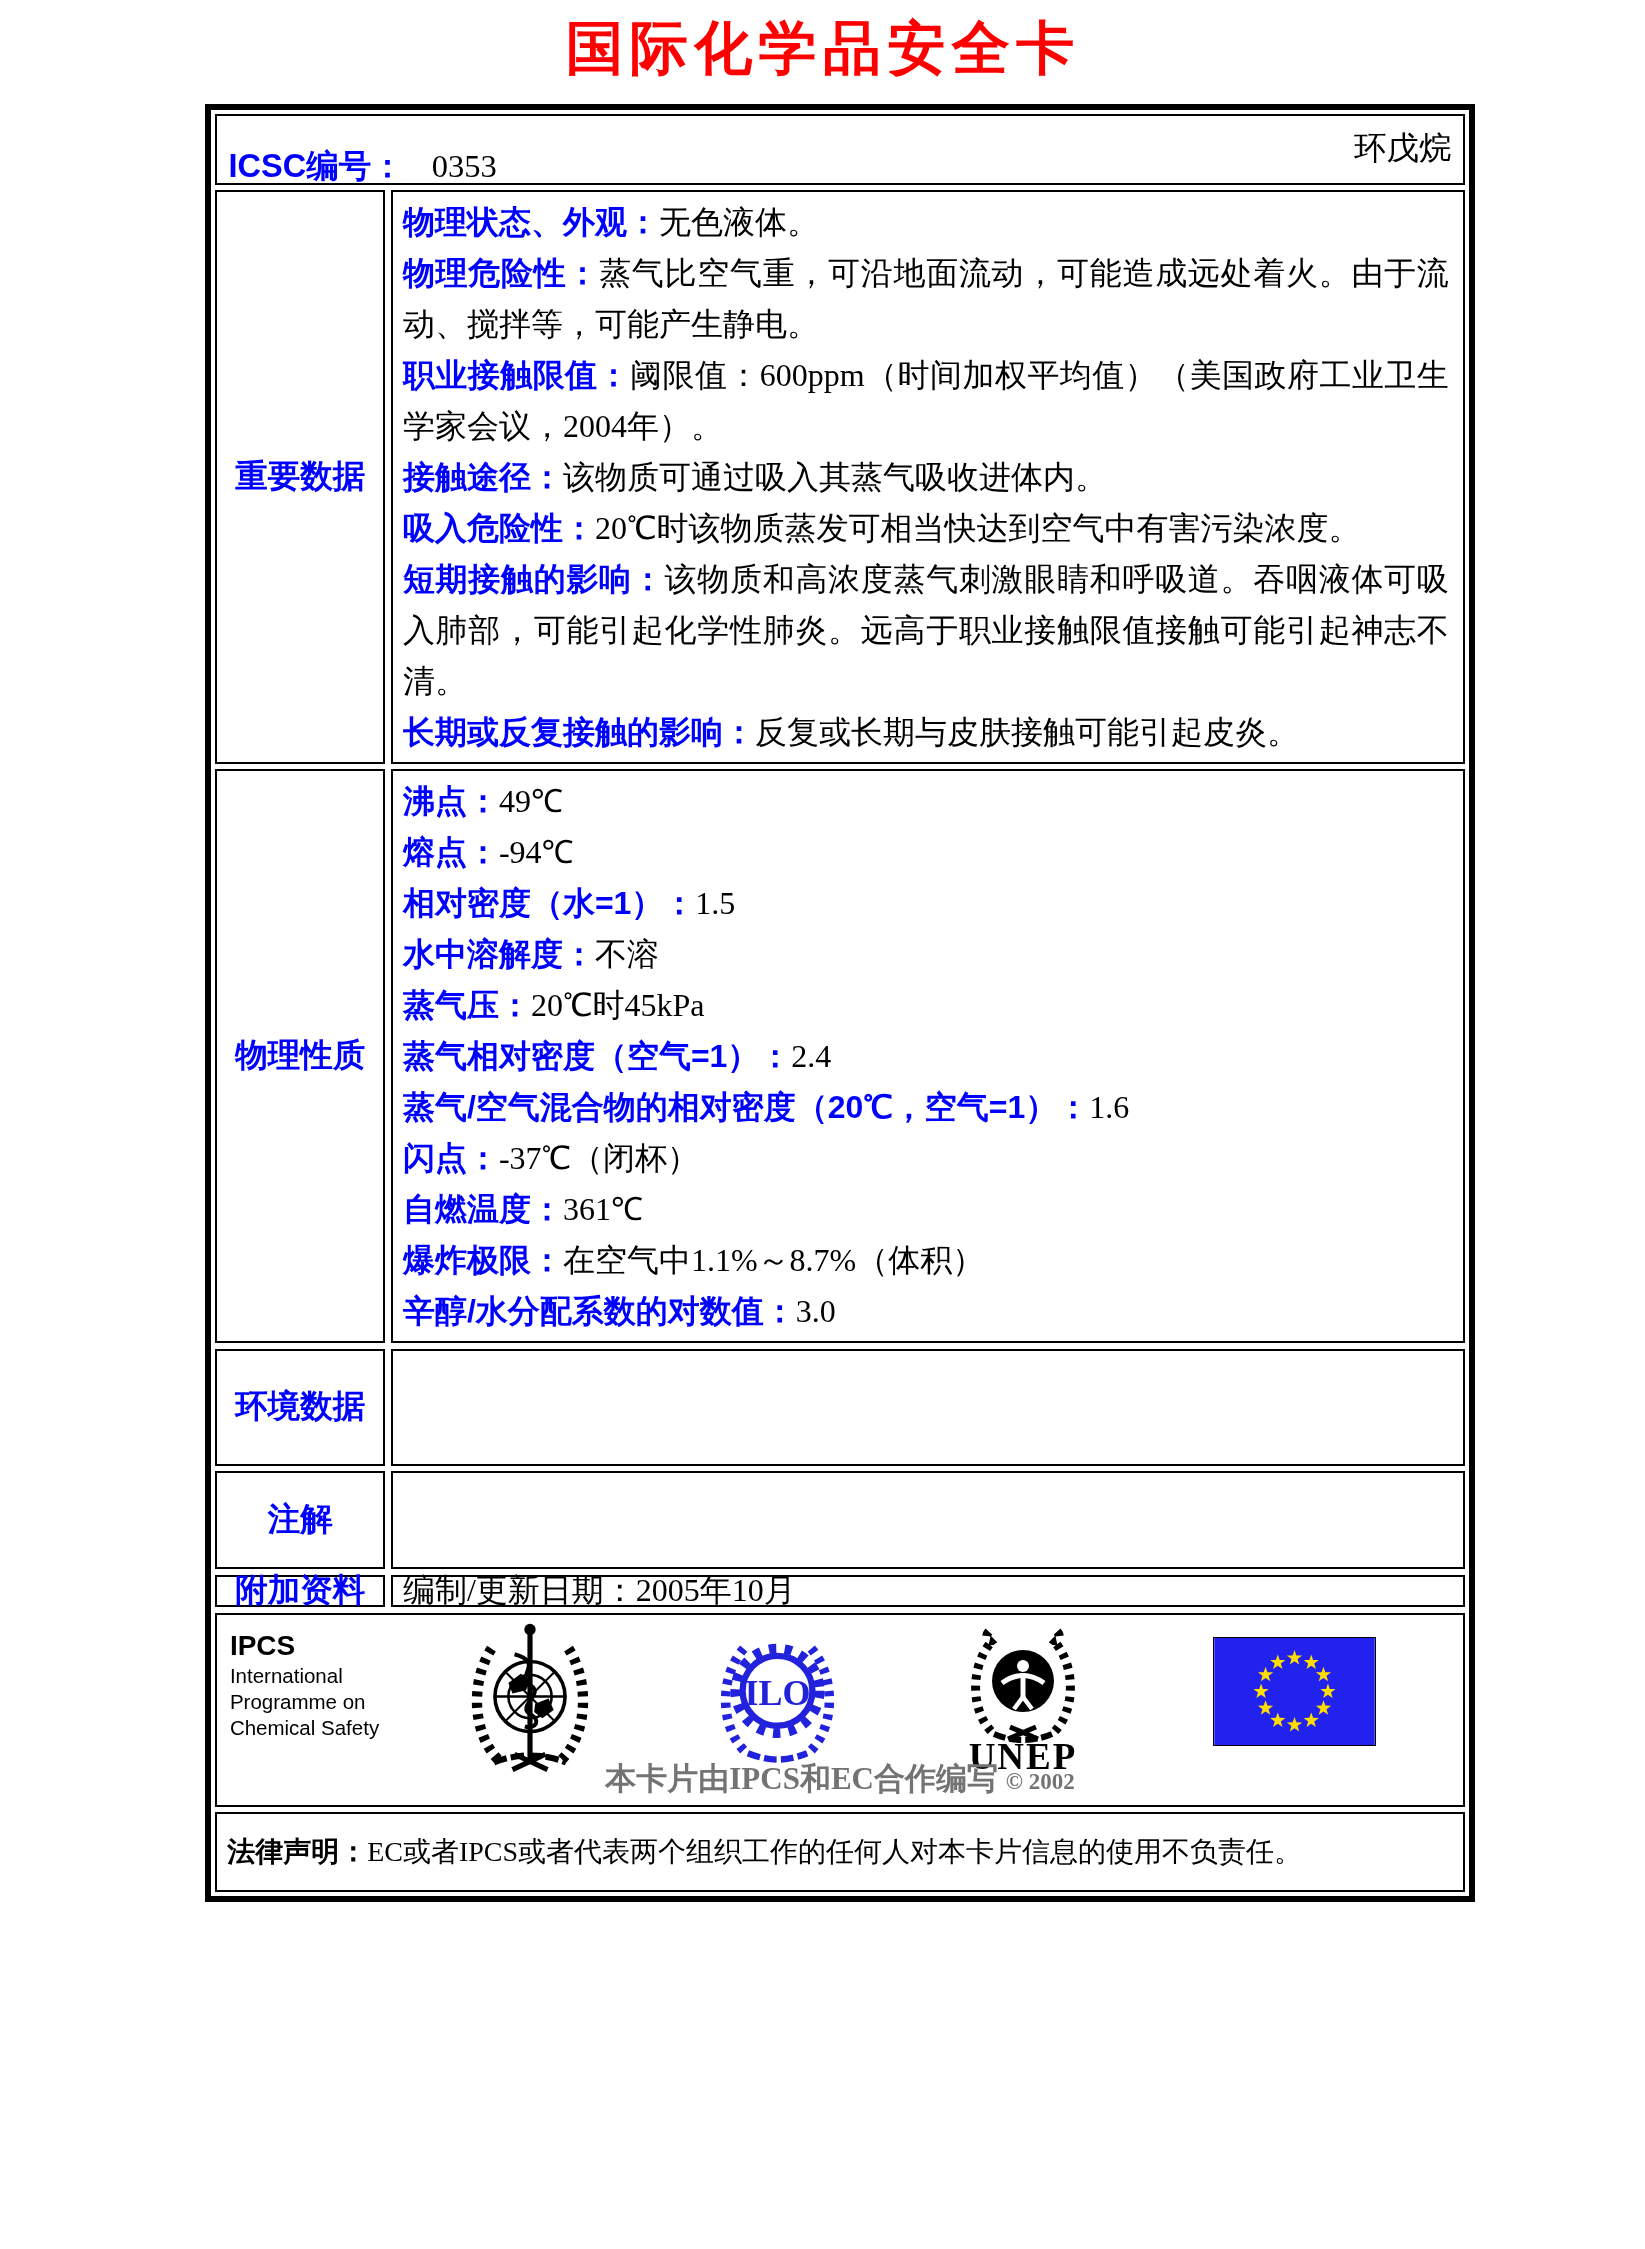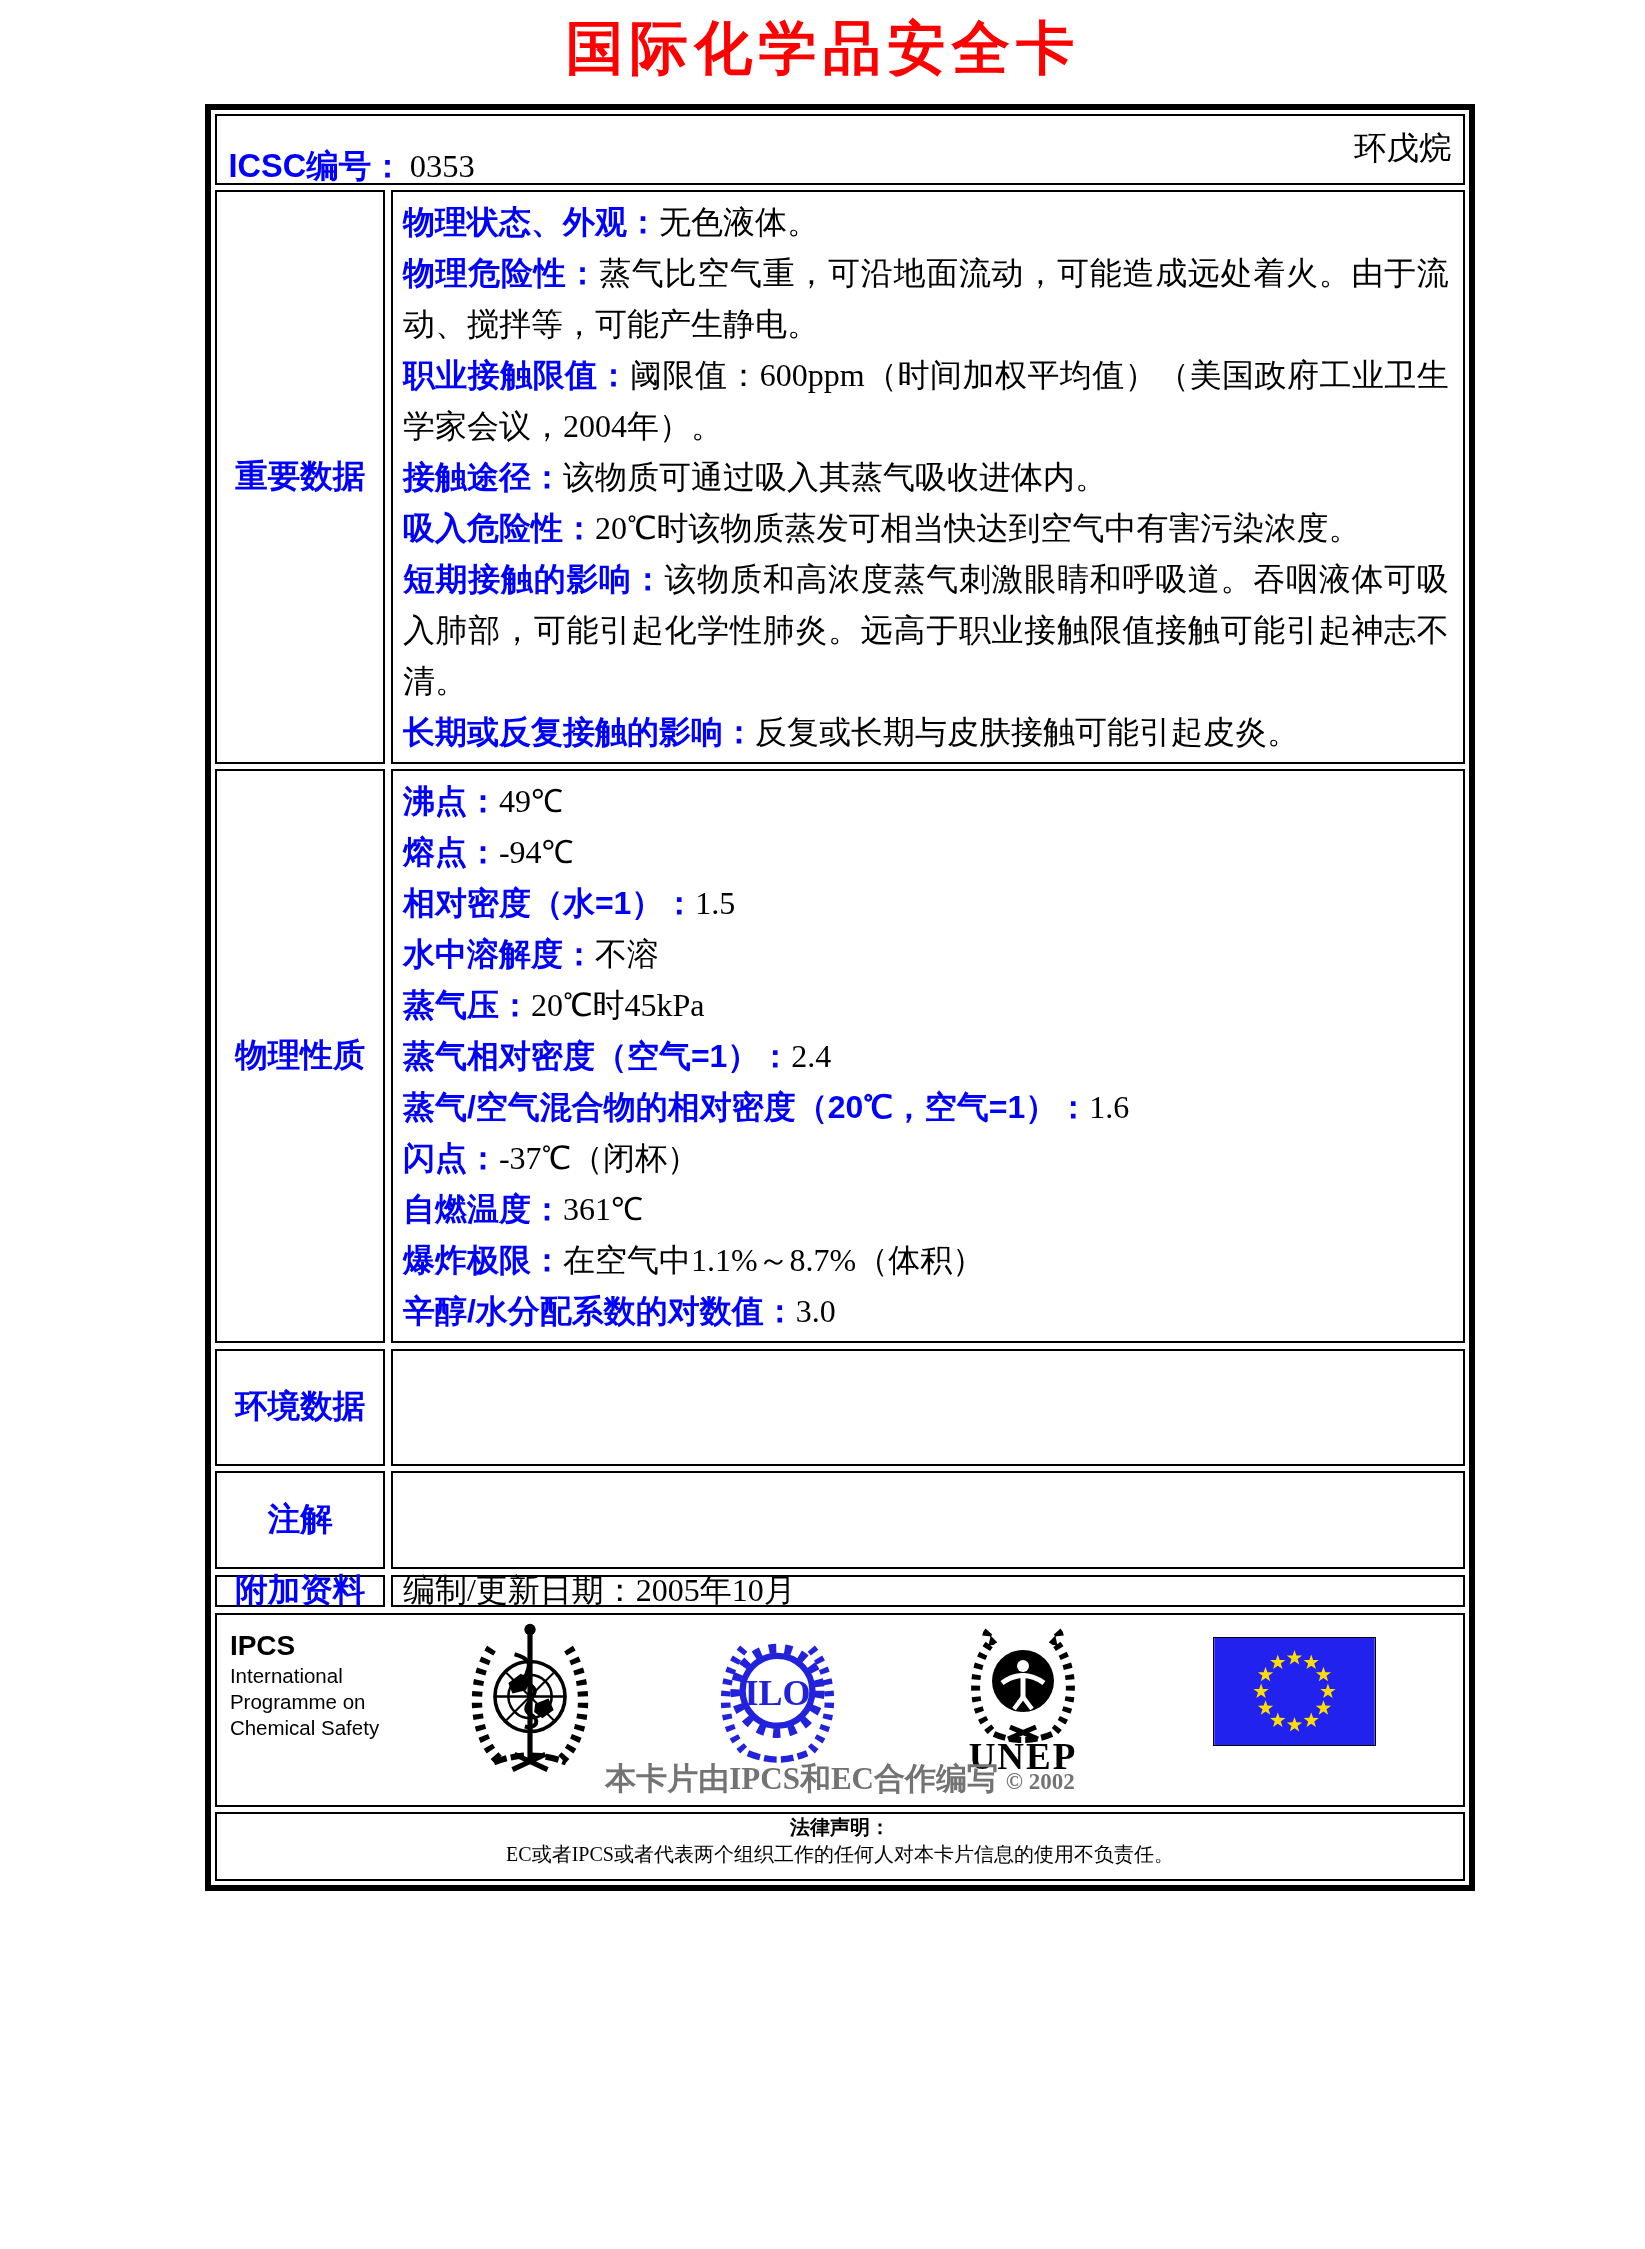--- a/index.html
+++ b/index.html
@@ -43,21 +43,21 @@
     font-weight: bold;
     font-size: 32.5px;
     text-align: center;
   }
   .hdr {
     height: 71px;
     display: flex; align-items: center; justify-content: space-between;
     padding: 0 11.3px;
     font-size: 32.5px;
   }
-  .hdr-left { display: flex; align-items: center; gap: 6px; margin-top: 35px; }
+  .hdr-left { display: flex; align-items: center; gap: 28px; margin-top: 35px; }
   .lbl {
     color: #0000FF;
     font-family: "Liberation Sans", sans-serif;
     font-weight: bold;
   }
   .content {
     padding: 4.2px 14px 4.2px 10px;
     font-size: 32px;
     line-height: 51px;
   }
@@ -88,25 +88,24 @@
   .caption {
     position: absolute; left: 0; right: 0; bottom: 4.2px;
     text-align: center;
     color: #737373;
     font-weight: bold;
     font-size: 31px;
     font-family: "Liberation Serif", serif;
   }
   .copyright { font-size: 23px; font-weight: bold; }
   .legal-cell {
-    height: 69px;
+    height: 80px;
     display: flex; align-items: center;
     padding: 0 10px;
-    font-size: 20px;
-    flex-direction: column;
+    font-size: 28px;
   }
   .legal-lbl {
     font-family: "Liberation Sans", sans-serif;
     font-weight: bold;
     color: #000;
     white-space: nowrap;
   }
 </style>
 </head>
 <body>

